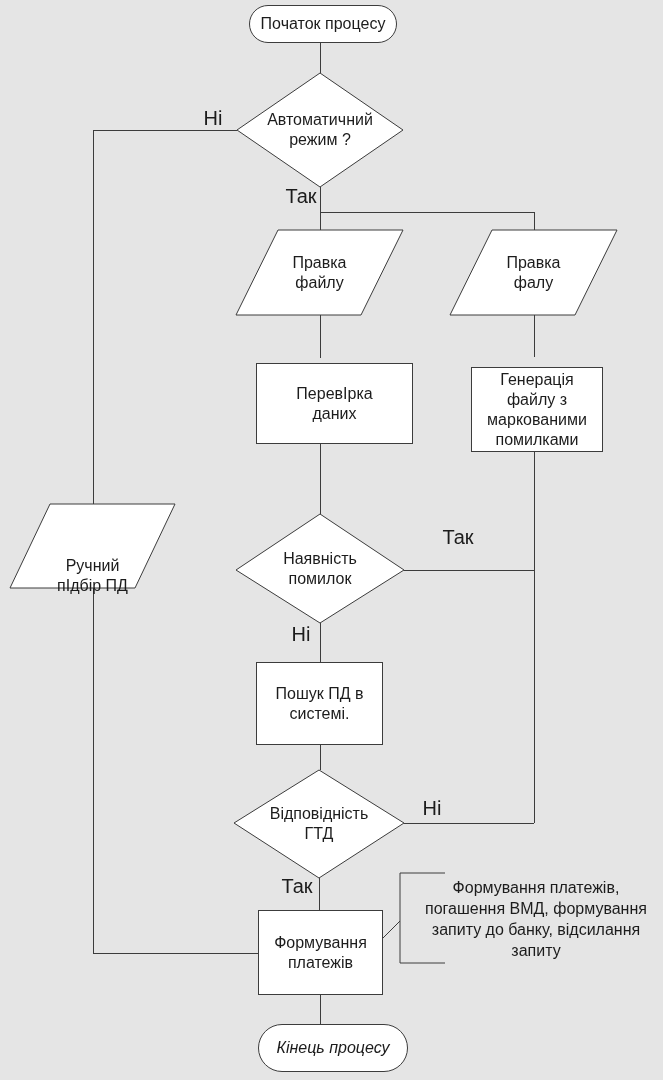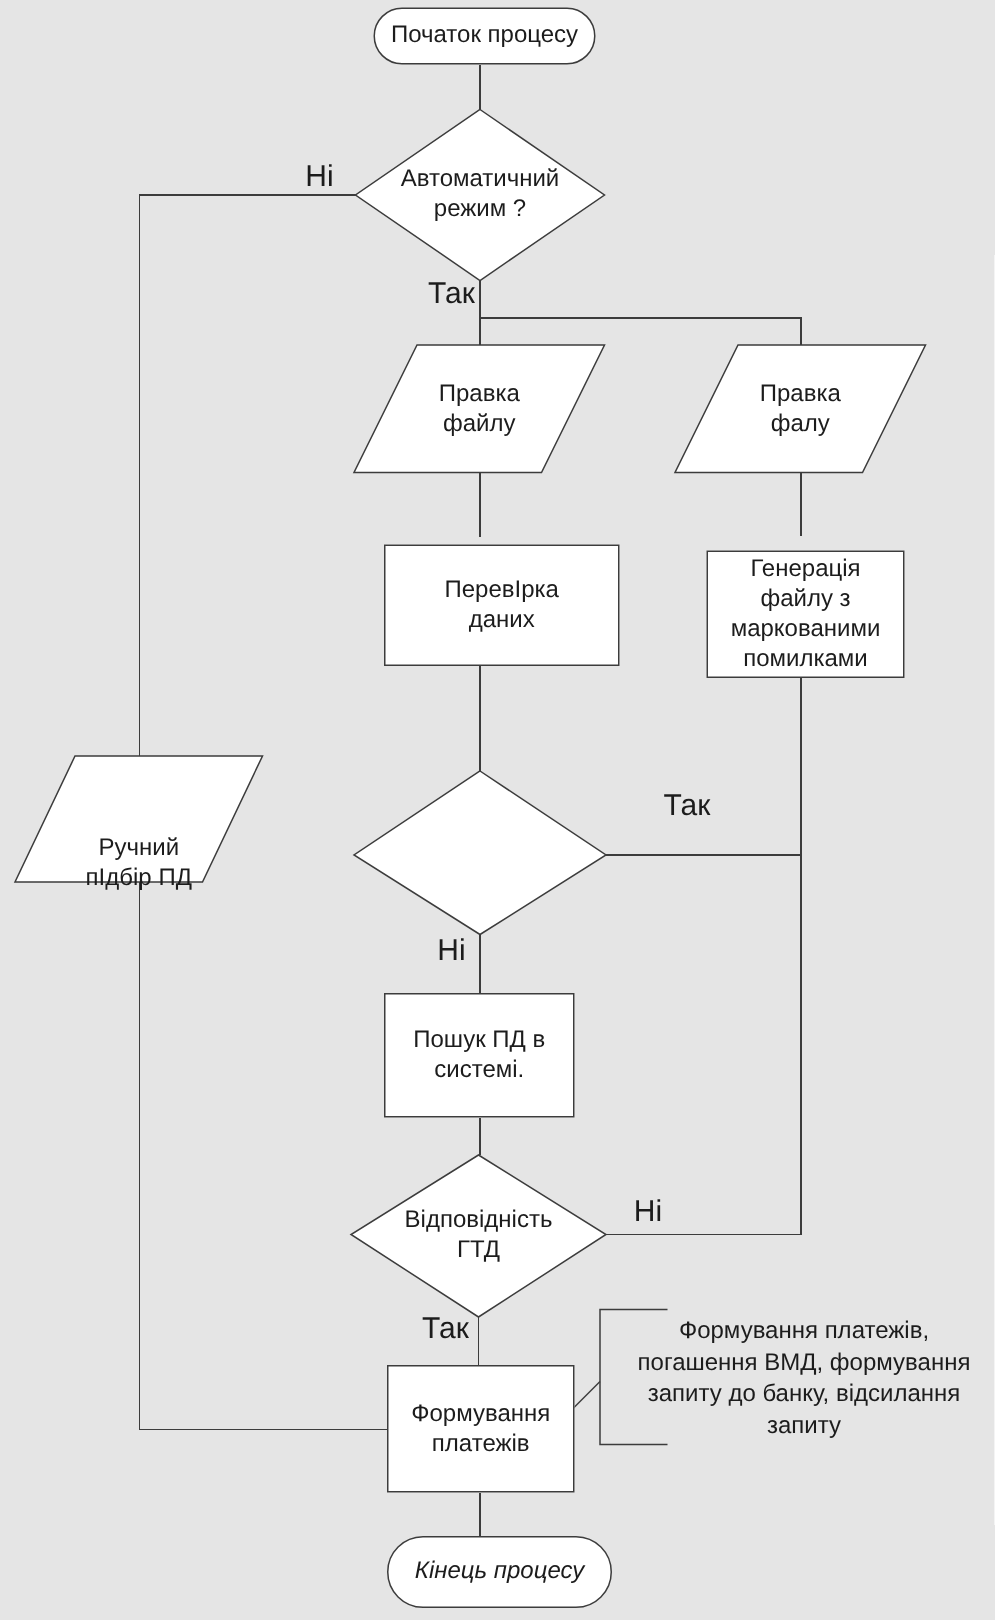--- a/index.html
+++ b/index.html
@@ -68,20 +68,22 @@
 файлу з
 маркованими
 помилками</div>
   <div class="node rect" style="left:256px;top:662px;width:127px;height:83px;">Пошук ПД в
 системі.</div>
   <div class="node rect" style="left:258px;top:910px;width:125px;height:85px;">Формування
 платежів</div>
 
   <div class="node ghost" style="left:237px;top:73px;width:166px;height:114px;">Автоматичний
 режим ?</div>
+  <div class="node ghost" style="left:236px;top:514px;width:168px;height:109px;">Наявність
+помилок</div>
   <div class="node ghost" style="left:234px;top:770px;width:170px;height:108px;">Відповідність
 ГТД</div>
 
   <div class="node ghost" style="left:236px;top:230px;width:167px;height:85px;">Правка
 файлу</div>
   <div class="node ghost" style="left:450px;top:230px;width:167px;height:85px;">Правка
 фалу</div>
   <div class="node ghost" style="left:10px;top:504px;width:165px;height:68px;margin-top:38px;">Ручний
 пІдбір ПД</div>
 

